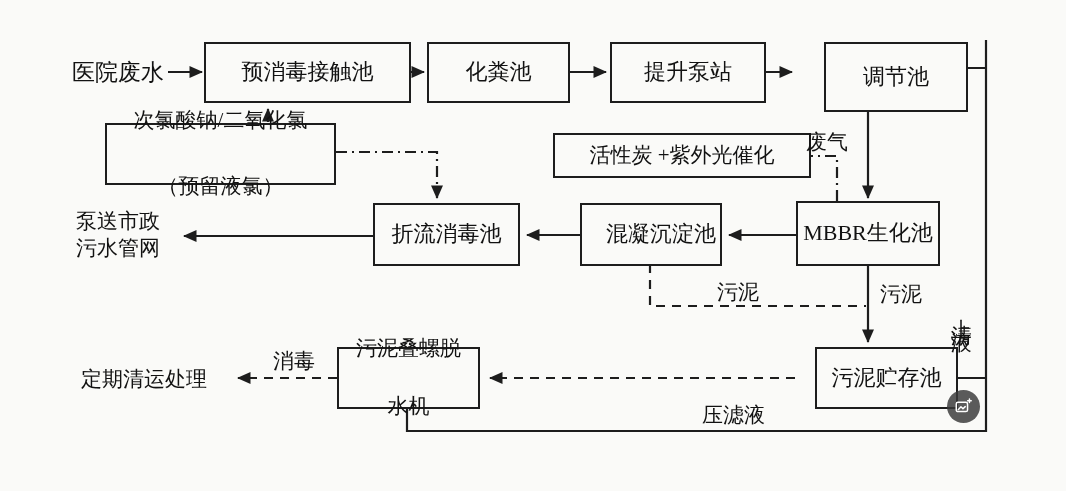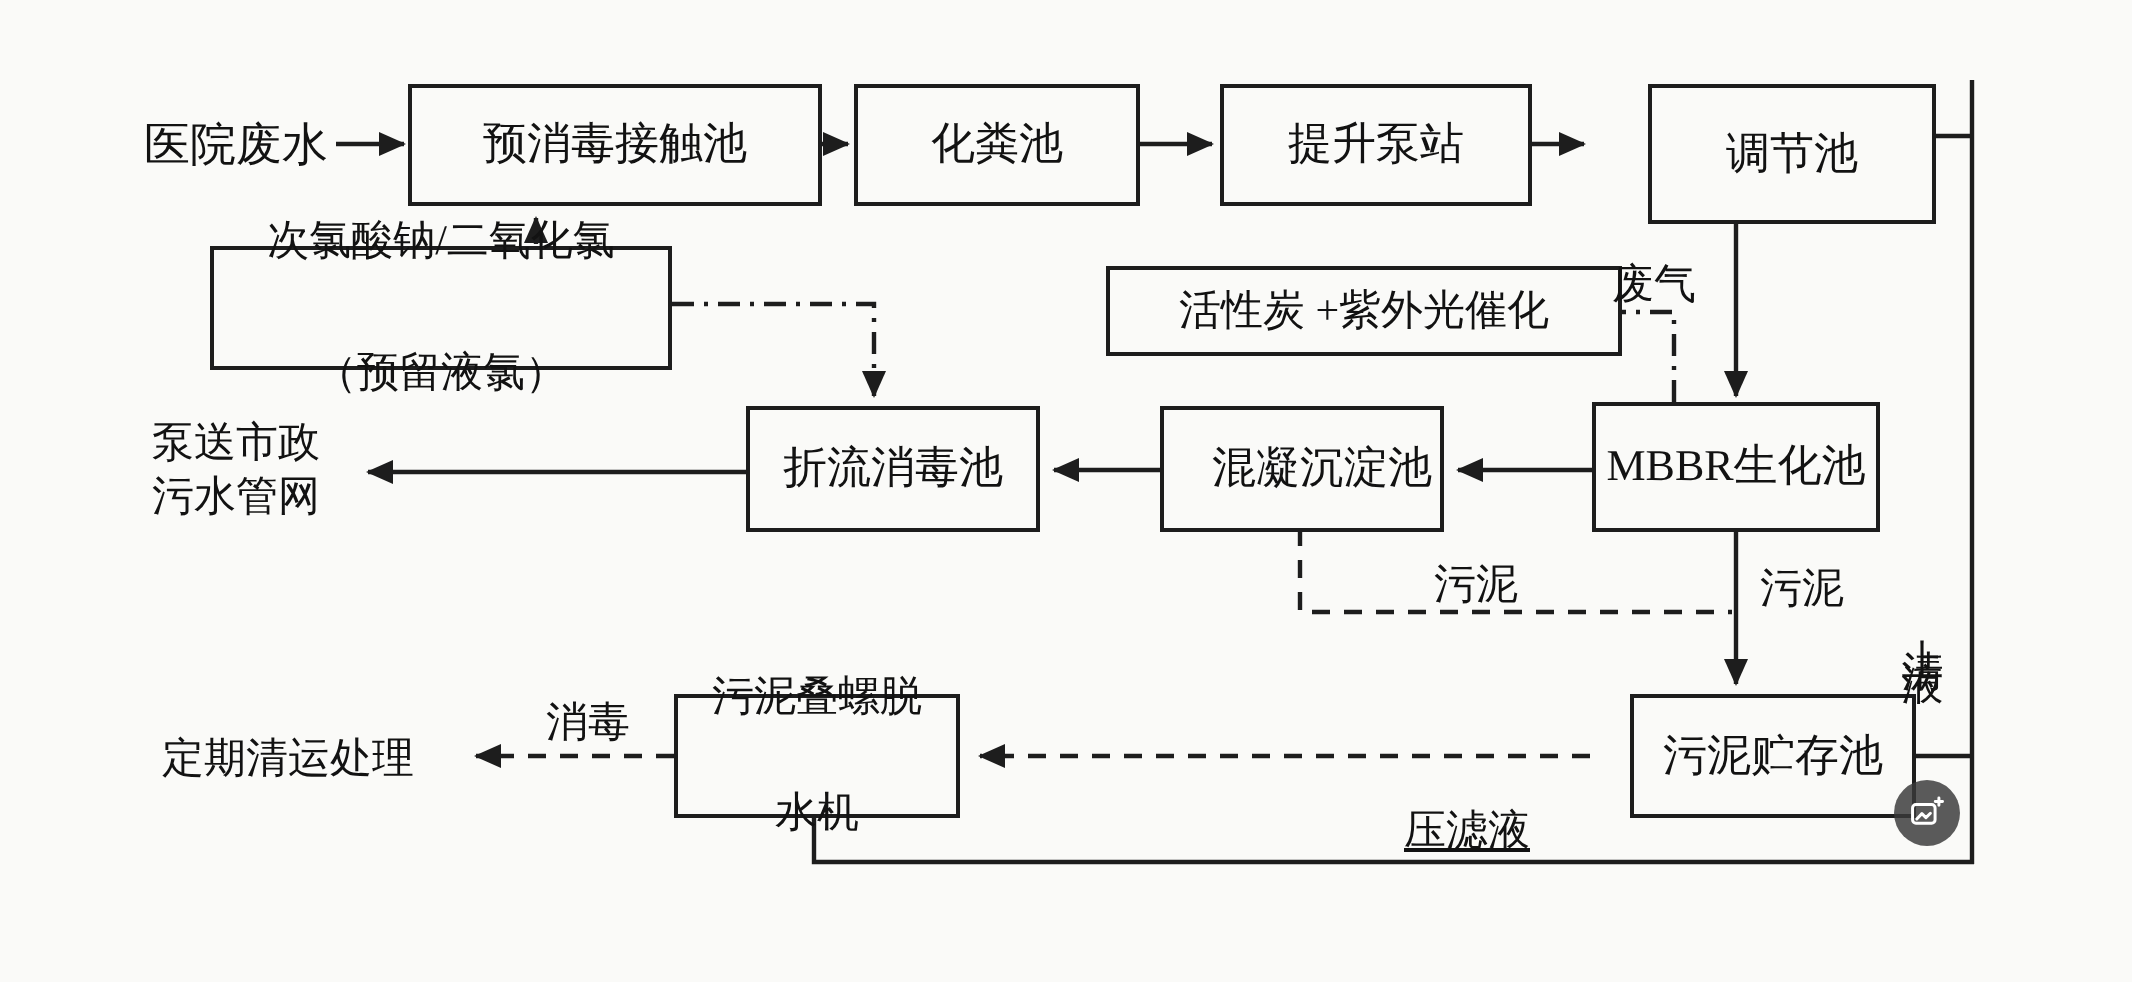--- a/index.html
+++ b/index.html
@@ -123,21 +123,21 @@
   <div class="lbl" style="left:81px;top:366px;font-size:21px;">定期清运处理</div>
 
   <div class="lbl" style="left:806px;top:129px;font-size:21px;">废气</div>
 
   <div class="lbl" style="left:717px;top:279px;font-size:21px;">污泥</div>
 
   <div class="lbl" style="left:880px;top:281px;font-size:21px;">污泥</div>
 
   <div class="lbl" style="left:273px;top:348px;font-size:21px;">消毒</div>
 
-  <div class="lbl" style="left:702px;top:402px;font-size:21px;text-decoration:underline;">压滤液</div>
+  <div class="lbl" style="left:702px;top:402px;font-size:21px;">压滤液</div>
 
   <div class="lbl vert" style="left:948px;top:302px;">上清液</div>
 
   <div class="badge">
     <svg width="17" height="17" viewBox="0 0 16 16">
       <g fill="none" stroke="#ffffff" stroke-width="1.4" stroke-linecap="round" stroke-linejoin="round">
         <rect x="1.2" y="4" width="10.6" height="8.8" rx="1.6"></rect>
         <path d="M3.2,10.8 L5.6,8.3 L7.5,10.2 L9.6,8.1"></path>
         <path d="M13.6,0.9 L13.6,4.3 M11.9,2.6 L15.3,2.6"></path>
       </g>

